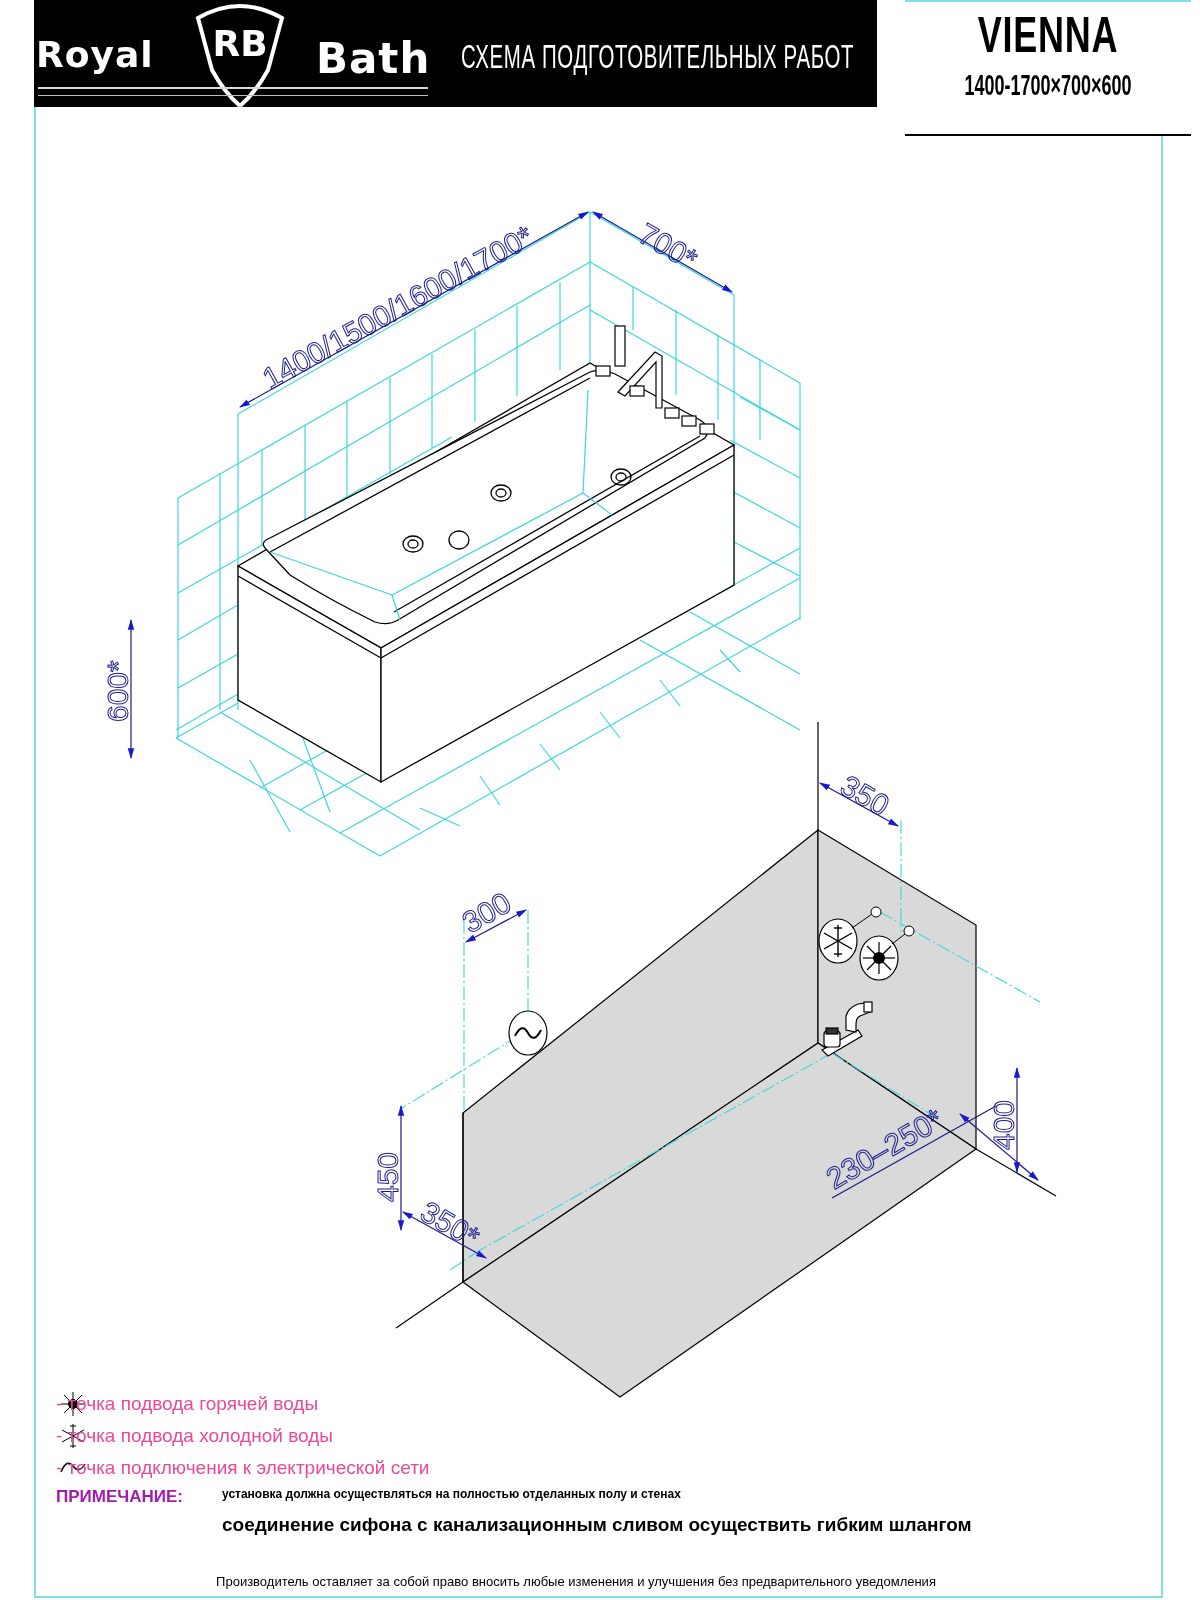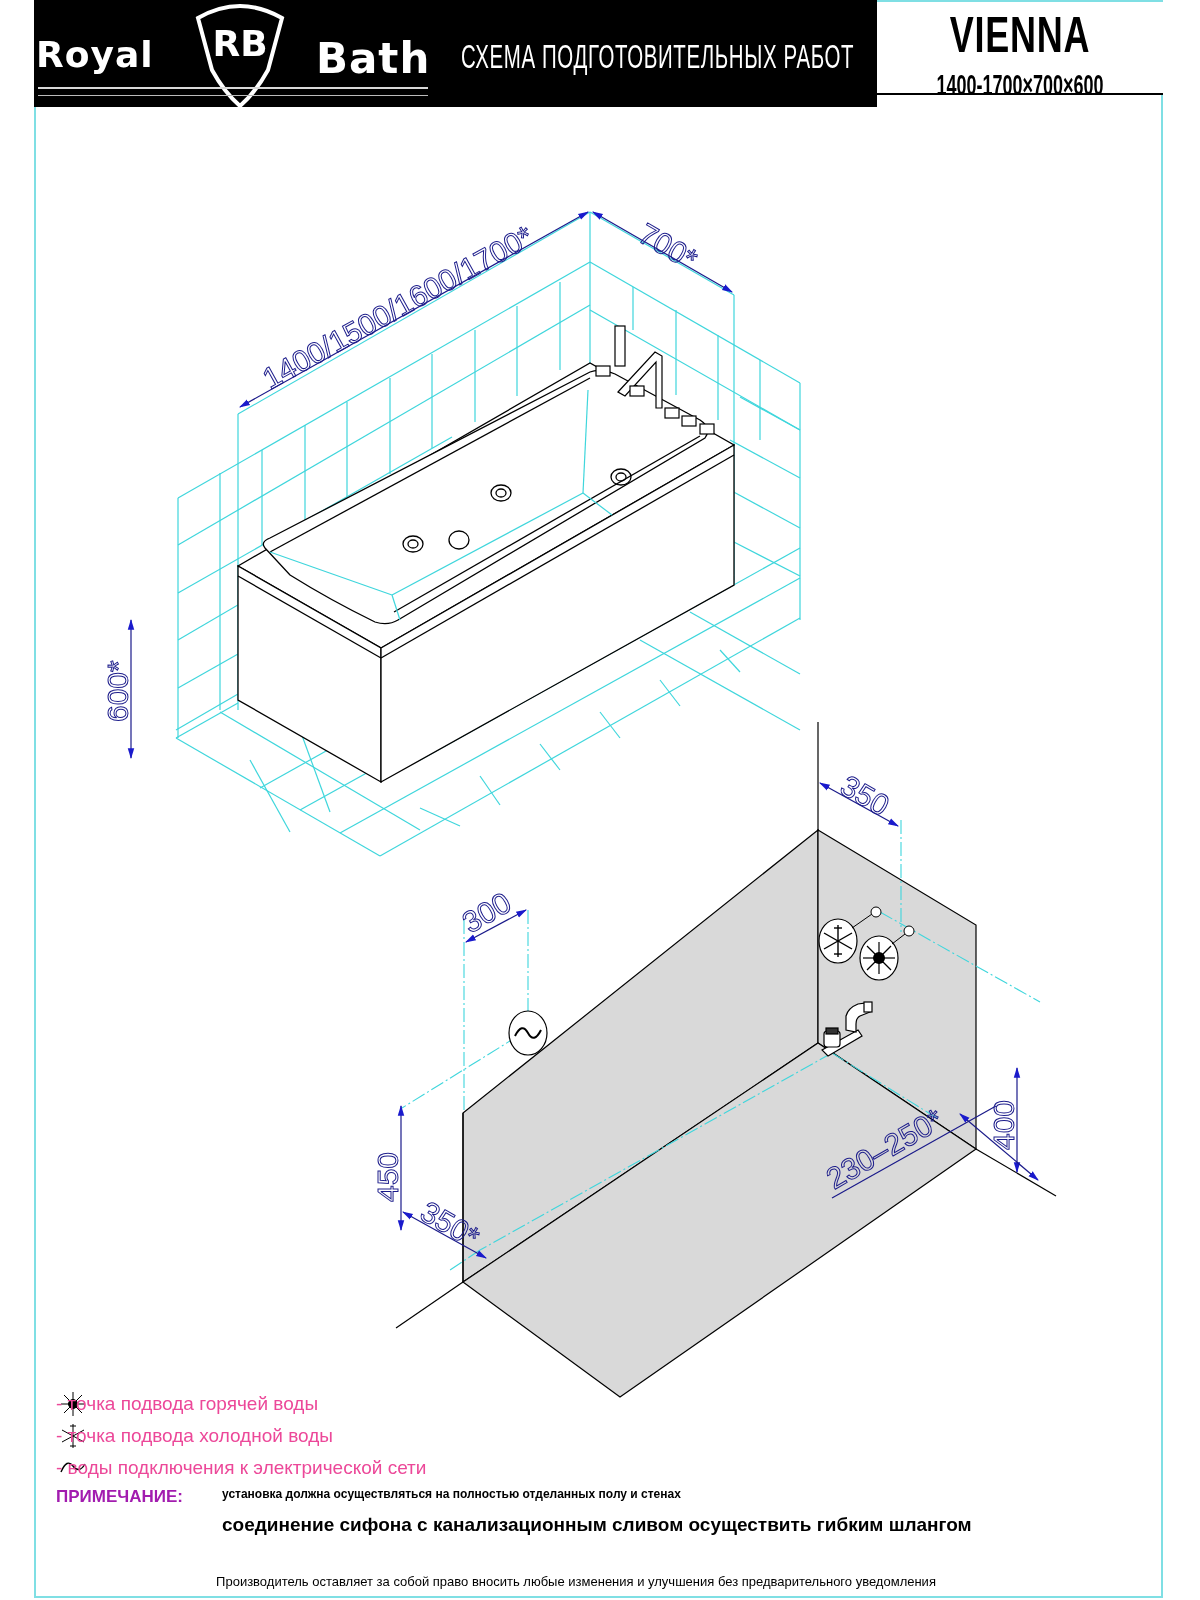--- a/index.html
+++ b/index.html
@@ -4,21 +4,21 @@
   <style>
     html, body { margin: 0; padding: 0; background: #ffffff; }
     body { width: 1200px; height: 1600px; position: relative; overflow: hidden; font-family: "Liberation Sans", sans-serif; }
     .page-border { position: absolute; left: 34px; top: 0; width: 1129px; height: 1598px; border-left: 2px solid #7fdfe4; border-right: 2px solid #7fdfe4; border-bottom: 2px solid #7fdfe4; box-sizing: border-box; }
     .header-band { position: absolute; left: 34px; top: 0; width: 843px; height: 107px; background: #000; }
     .brand-royal { position: absolute; left: 36px; top: 34px; color: #fff; font-family: "DejaVu Sans", sans-serif; font-weight: bold; font-size: 36px; letter-spacing: 1px; }
     .brand-bath { position: absolute; left: 316px; top: 34px; color: #fff; font-family: "DejaVu Sans", sans-serif; font-weight: bold; font-size: 42px; letter-spacing: 1px; }
     .shield { position: absolute; left: 170px; top: 0px; width: 140px; height: 110px; }
     .brand-lines { position: absolute; left: 38px; top: 87px; width: 390px; height: 6px; border-top: 2px solid #d8d8d8; border-bottom: 1px solid #bbbbbb; }
     .header-title { position: absolute; left: 461px; top: 38px; color: #fff; font-family: "Liberation Sans Narrow", "Liberation Sans", sans-serif; font-size: 33px; transform: scaleX(0.62); transform-origin: left center; white-space: nowrap; letter-spacing: 1px; }
-    .model-box { position: absolute; left: 877px; top: 0; width: 286px; height: 95px; background: #fff; border-top: 2px solid #7fdfe4; border-bottom: 2px solid #000; box-sizing: border-box; }
+    .model-box { position: absolute; left: 905px; top: 0; width: 286px; height: 136px; background: #fff; border-top: 2px solid #7fdfe4; border-bottom: 2px solid #000; box-sizing: border-box; }
     .model-name { position: absolute; left: 0; top: 4px; width: 100%; text-align: center; font-family: "Liberation Sans", sans-serif; font-weight: bold; font-size: 50px; transform: scaleX(0.72); color: #000; letter-spacing: 1px; }
     .model-dims { position: absolute; left: 0; top: 66px; width: 100%; text-align: center; font-family: "Liberation Sans", sans-serif; font-weight: bold; font-size: 30px; transform: scaleX(0.6); color: #000; white-space: nowrap; }
     svg.draw { position: absolute; left: 0; top: 0; }
     .dimtext { font-family: "Liberation Sans", sans-serif; fill: none; stroke: #1a1a8a; stroke-width: 1; font-size: 30px; }
     .legend-label { position: absolute; left: 56px; font-size: 19px; color: #ec4899; font-family: "Liberation Sans", sans-serif; }
     .note-head { position: absolute; left: 56px; top: 1487px; font-size: 17px; font-weight: bold; color: #a21caf; white-space: nowrap; }
     .note-line1 { position: absolute; left: 222px; top: 1487px; font-size: 12px; font-weight: bold; color: #000; white-space: nowrap; }
     .note-line2 { position: absolute; left: 222px; top: 1514px; font-size: 19px; font-weight: bold; color: #000; white-space: nowrap; text-align: right; }
     .footer { position: absolute; left: 0; top: 1574px; width: 1152px; text-align: center; font-size: 13px; color: #000; white-space: nowrap; }
   </style>
@@ -254,19 +254,19 @@
     <line x1="4" y1="20" x2="26" y2="8"></line>
     <line x1="12" y1="4" x2="18" y2="4"></line>
     <line x1="12" y1="24" x2="18" y2="24"></line>
   </g>
   <g transform="translate(0,66)">
     <path d="M3 16 Q9 2 15 10 Q21 18 27 8" fill="none" stroke="#000" stroke-width="1.4"></path>
   </g>
 </svg>
 <div class="legend-label" style="top:1393px">- точка подвода горячей воды</div>
 <div class="legend-label" style="top:1425px">- точка подвода холодной воды</div>
-<div class="legend-label" style="top:1457px">- воды подключения к электрической сети</div>
+<div class="legend-label" style="top:1457px">- точка подключения к электрической сети</div>
 
 <div class="note-head">ПРИМЕЧАНИЕ:</div>
 <div class="note-line1">установка должна осуществляться на полностью отделанных полу и стенах</div>
 <div class="note-line2">соединение сифона с канализационным сливом осуществить гибким шлангом</div>
 
 <div class="footer">Производитель оставляет за собой право вносить любые изменения и улучшения без предварительного уведомления</div>
 
 </body></html>

